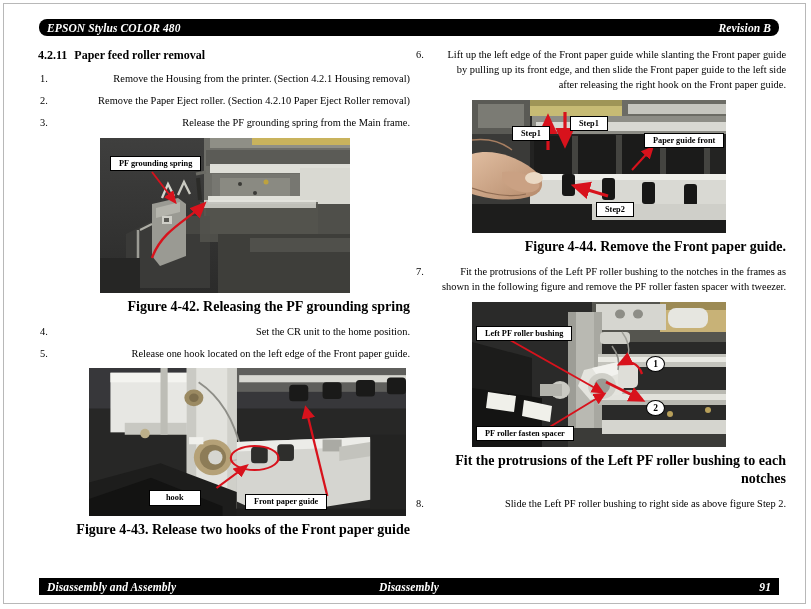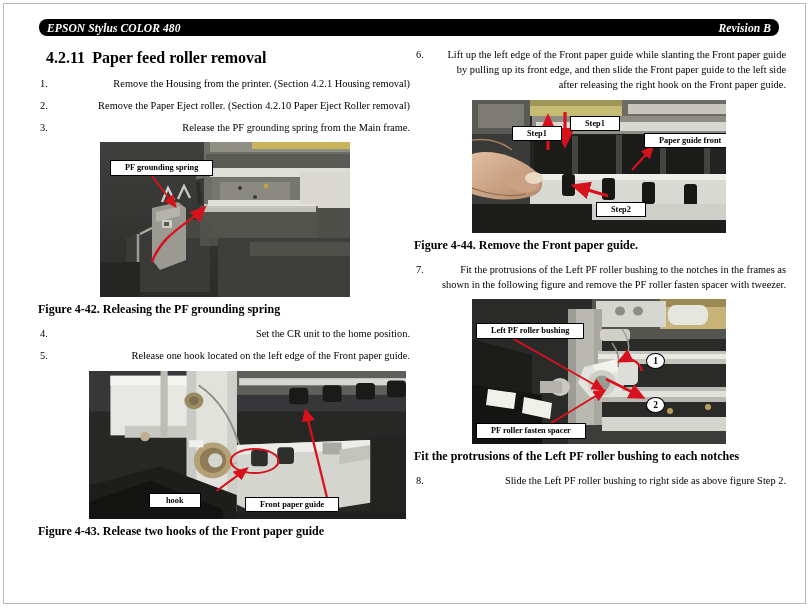--- a/index.html
+++ b/index.html
@@ -66,43 +66,43 @@
     right: 8px;
   }
 
   
   .col { position: absolute; top: 44px; }
   #col-left  { left: 34px;  width: 372px; }
   #col-right { left: 410px; width: 372px; }
 
   
   .section-heading {
-    font-size: 16px;
+    font-size: 12px;
     font-weight: bold;
-    margin: 0 0 10px 8px;
+    margin: 0 0 10px 0;
     line-height: 1.2;
   }
   .section-heading .num { margin-right: 7px; }
 
   .step {
     display: flex;
     font-size: 10.4px;
     line-height: 1.42;
     margin-bottom: 7px;
   }
   .step .step-num {
     flex: 0 0 26px;
     padding-left: 2px;
     box-sizing: border-box;
   }
   .step .step-text { flex: 1 1 auto; text-align: right; }
 
   .fig-caption {
-    text-align: left;
-    font-size: 12px;
+    text-align: right;
+    font-size: 14px;
     font-weight: bold;
     line-height: 1.3;
     margin: 5px 0 9px 0;
   }
 
   
   .photo {
     position: relative;
     overflow: hidden;
     background: #2a2a2a;
@@ -112,21 +112,21 @@
     left: 0; top: 0; right: 0; bottom: 0;
   }
   .callout {
     position: absolute;
     background: #fff;
     border: 1.2px solid #000;
     color: #000;
     font-size: 8.3px;
     font-weight: bold;
     font-family: "Liberation Serif", serif;
-    padding: 2px 14px;
+    padding: 2px 8px;
     white-space: nowrap;
     line-height: 1.1;
     z-index: 6;
   }
   .badge {
     position: absolute;
     background: #fff;
     border: 1.4px solid #000;
     border-radius: 50%;
     width: 17px;
@@ -458,14 +458,19 @@
     <div class="fig-caption">
       <div>Fit the protrusions of the Left PF roller bushing to each notches</div>
     </div>
 
     <div class="step" style="margin-top:6px;">
       <span class="step-num">8.</span>
       <span class="step-text">Slide the Left PF roller bushing to right side as above figure Step 2.</span>
     </div>
   </div>
 
+  <div class="bar" id="footer-bar">
+    <span class="f-left">Disassembly and Assembly</span>
+    <span class="f-mid">Disassembly</span>
+    <span class="f-right">91</span>
+  </div>
 
 </div>
 
 </body></html>

